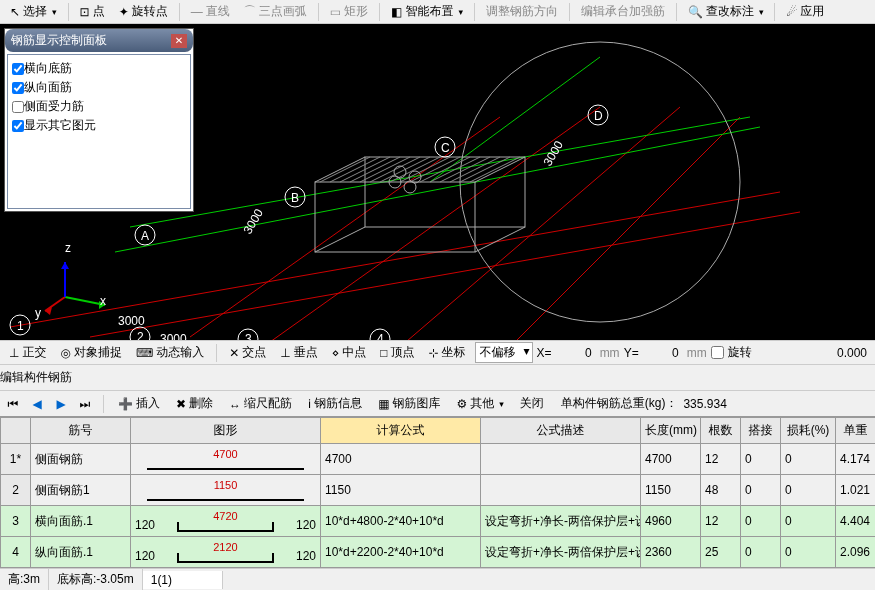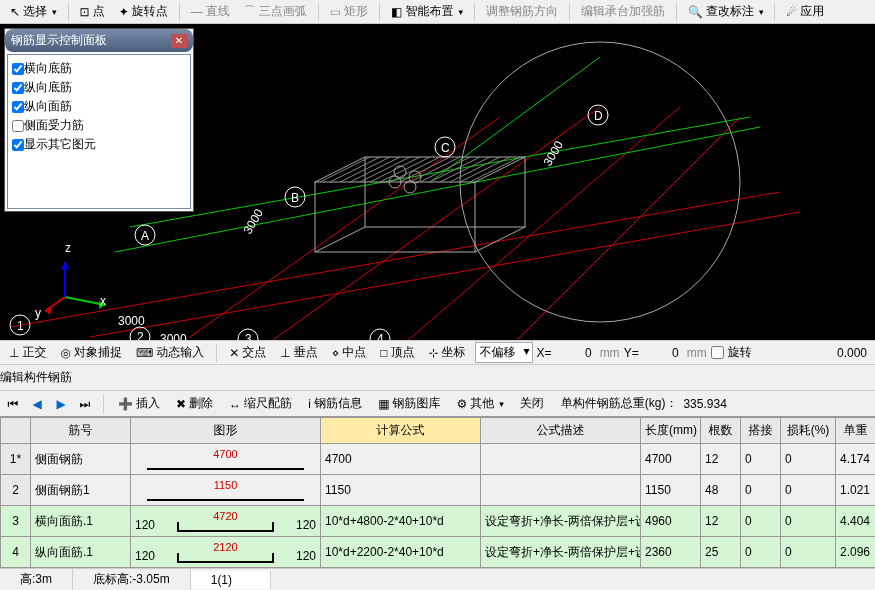--- a/index.html
+++ b/index.html
@@ -29,21 +29,21 @@
 th { background: #e8e8e8; text-align: center; font-weight: normal; }
 th.highlight { background: #ffeaa7; }
 .row-head { background: #e8e8e8; text-align: center; }
 .row-green td { background: #d4f4d4; }
 .row-green .row-head { background: #d4f4d4; }
 .shape-cell { text-align: center; position: relative; }
 .shape-line { border-top: 2px solid #000; margin: 8px 12px 0; position: relative; }
 .shape-u { border: 2px solid #000; border-top: none; height: 10px; margin: 0 20px; position: relative; }
 .shape-label { color: #c00; font-size: 11px; }
 .statusbar { display: flex; align-items: center; background: #f0f0f0; border-top: 1px solid #ccc; height: 22px; }
-.status-seg { padding: 2px 20px; border-right: 1px solid #ccc; }
+.status-seg { padding: 2px 8px; border-right: 1px solid #ccc; }
 .dropdown-arrow { font-size: 9px; margin-left: 2px; }
 </style>
 </head>
 <body>
 
 <div class="toolbar">
   <span class="toolbar-btn">↖ <span>选择</span><span class="dropdown-arrow">▾</span></span>
   <span class="sep"></span>
   <span class="toolbar-btn">⊡ <span>点</span></span>
   <span class="toolbar-btn">✦ <span>旋转点</span></span>
@@ -159,24 +159,20 @@
 
   <div class="float-panel">
     <div class="float-titlebar">
       <span>钢筋显示控制面板</span>
       <span class="float-close">✕</span>
     </div>
     <div class="float-body" id="float-body">
         <div class="chk-row">
           <input type="checkbox" checked="" style="">
           <span>横向底筋</span>
-        </div>
-        <div class="chk-row">
-          <input type="checkbox" checked="" style="">
-          <span>纵向底筋</span>
         </div>
         <div class="chk-row">
           <input type="checkbox" checked="" style="">
           <span>纵向面筋</span>
         </div>
         <div class="chk-row">
           <input type="checkbox" style="">
           <span>侧面受力筋</span>
         </div>
         <div class="chk-row">

